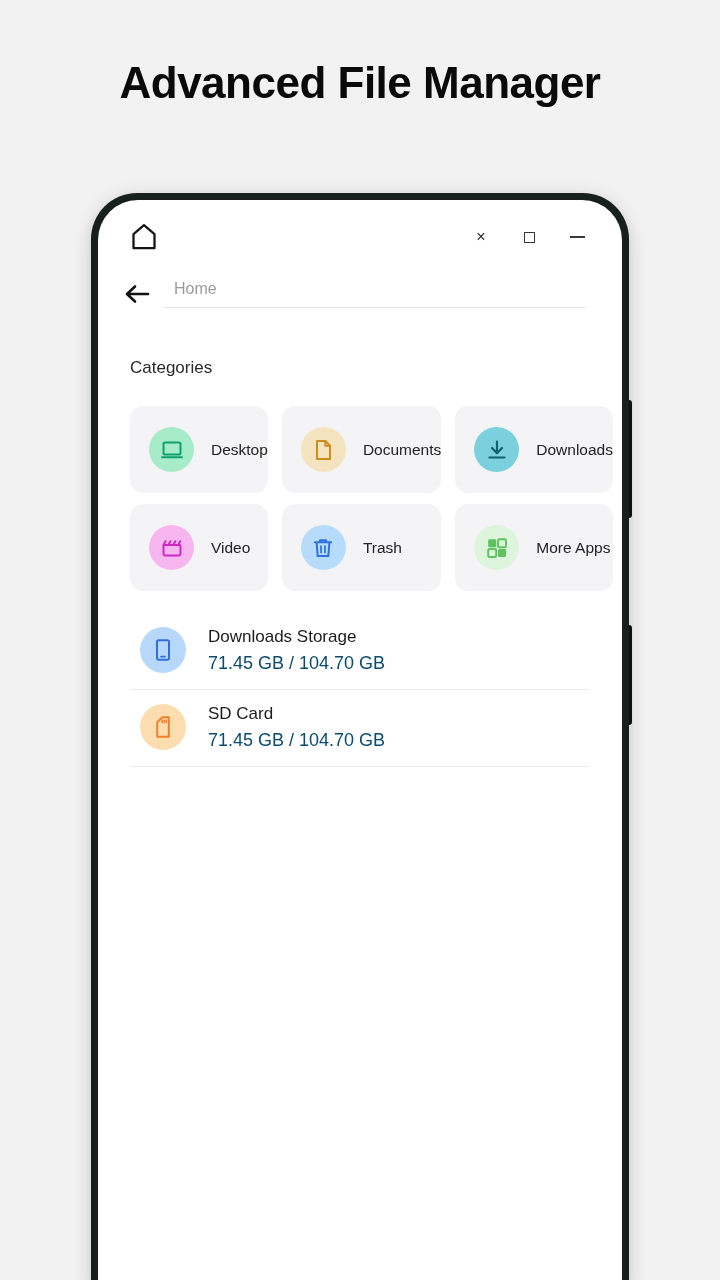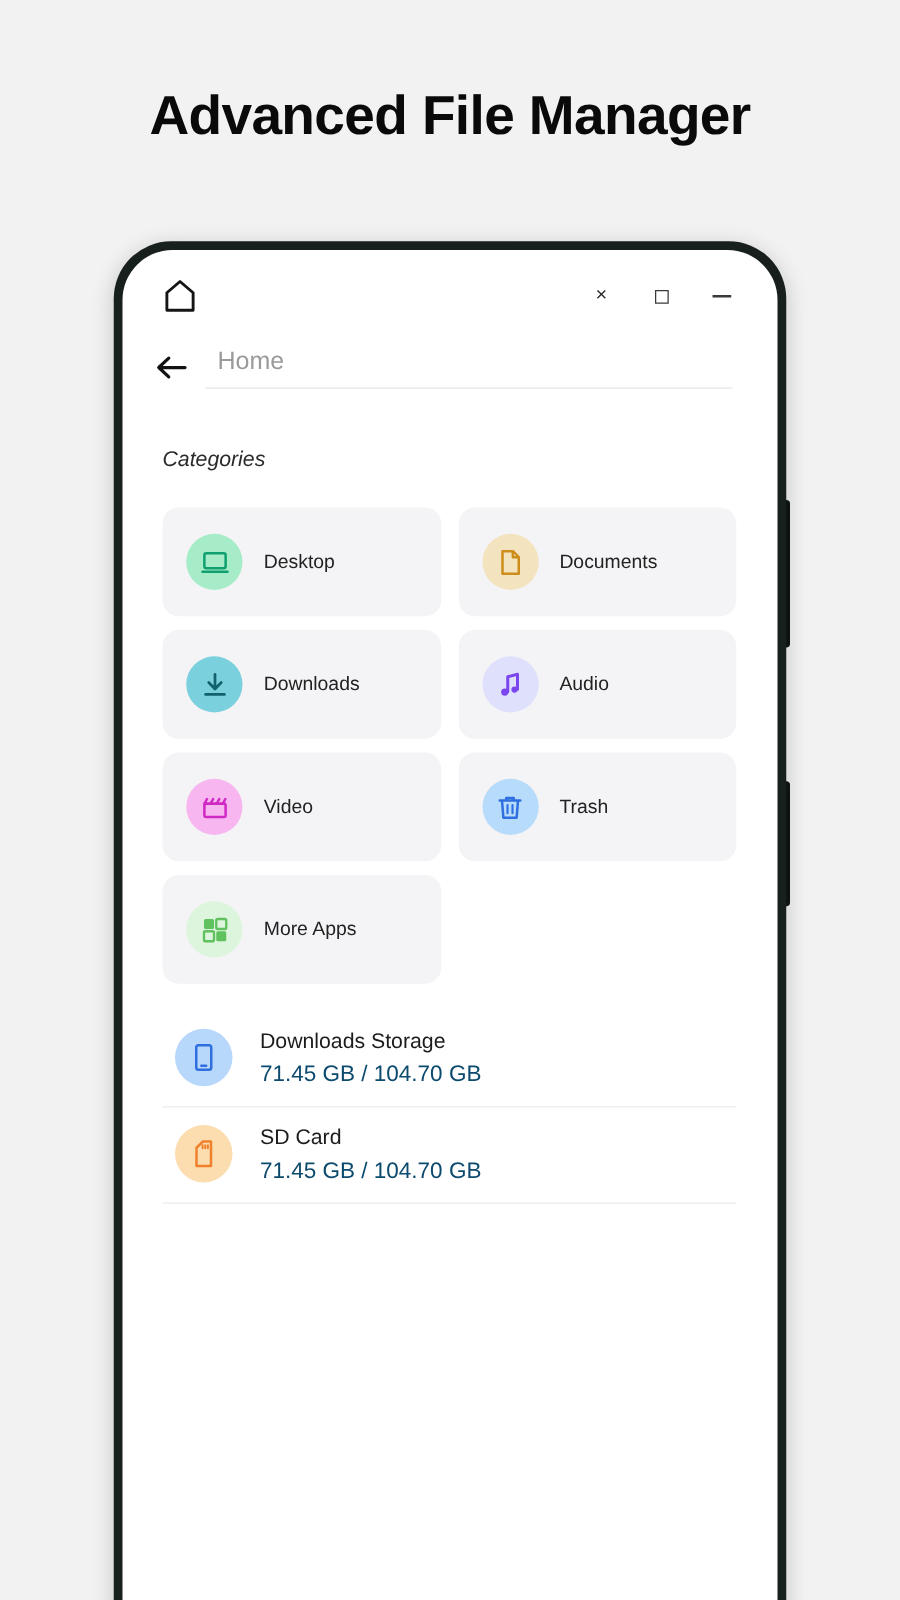--- a/index.html
+++ b/index.html
@@ -8,21 +8,21 @@
   html, body {
     width:720px; height:1280px;
     background:#f2f2f2;
     font-family:"Liberation Sans", sans-serif;
     overflow:hidden;
   }
 
   
   #page-title {
     position:absolute;
-    top:68px; left:0; width:720px;
+    top:58px; left:0; width:720px;
     text-align:center;
     font-size:44px;
     font-weight:700;
     letter-spacing:-0.5px;
     color:#0a0a0a;
   }
 
   
   #phone-frame {
     position:absolute;
@@ -96,39 +96,38 @@
     flex:0 0 auto;
     display:flex; align-items:center; justify-content:center;
     margin-right:10px;
   }
   #path-field {
     flex:1 1 auto;
     border-bottom:1.3px solid #e6e6e6;
     padding:0 0 9px 10px;
   }
   #path-value {
-    font-size:20px;
+    font-size:16px;
     color:#9a9a9a;
   }
 
   
   .section-title {
     font-size:17px;
     color:#2a2a2a;
     padding:0 0 0 32px;
-    font-style:italic;
   }
   #categories-title { margin-top:38px; }
   #storage-title    { margin-top:34px; }
 
   
   #categories-grid {
     margin:28px 33px 0 32px;
     display:grid;
-    grid-template-columns:1fr 1fr;
+    grid-template-columns:1fr 1fr 1fr 1fr;
     column-gap:14px;
     row-gap:11px;
   }
   .category-card {
     background:#f4f4f6;
     border-radius:13px;
     height:87px;
     display:flex;
     align-items:center;
     padding-left:19px;

